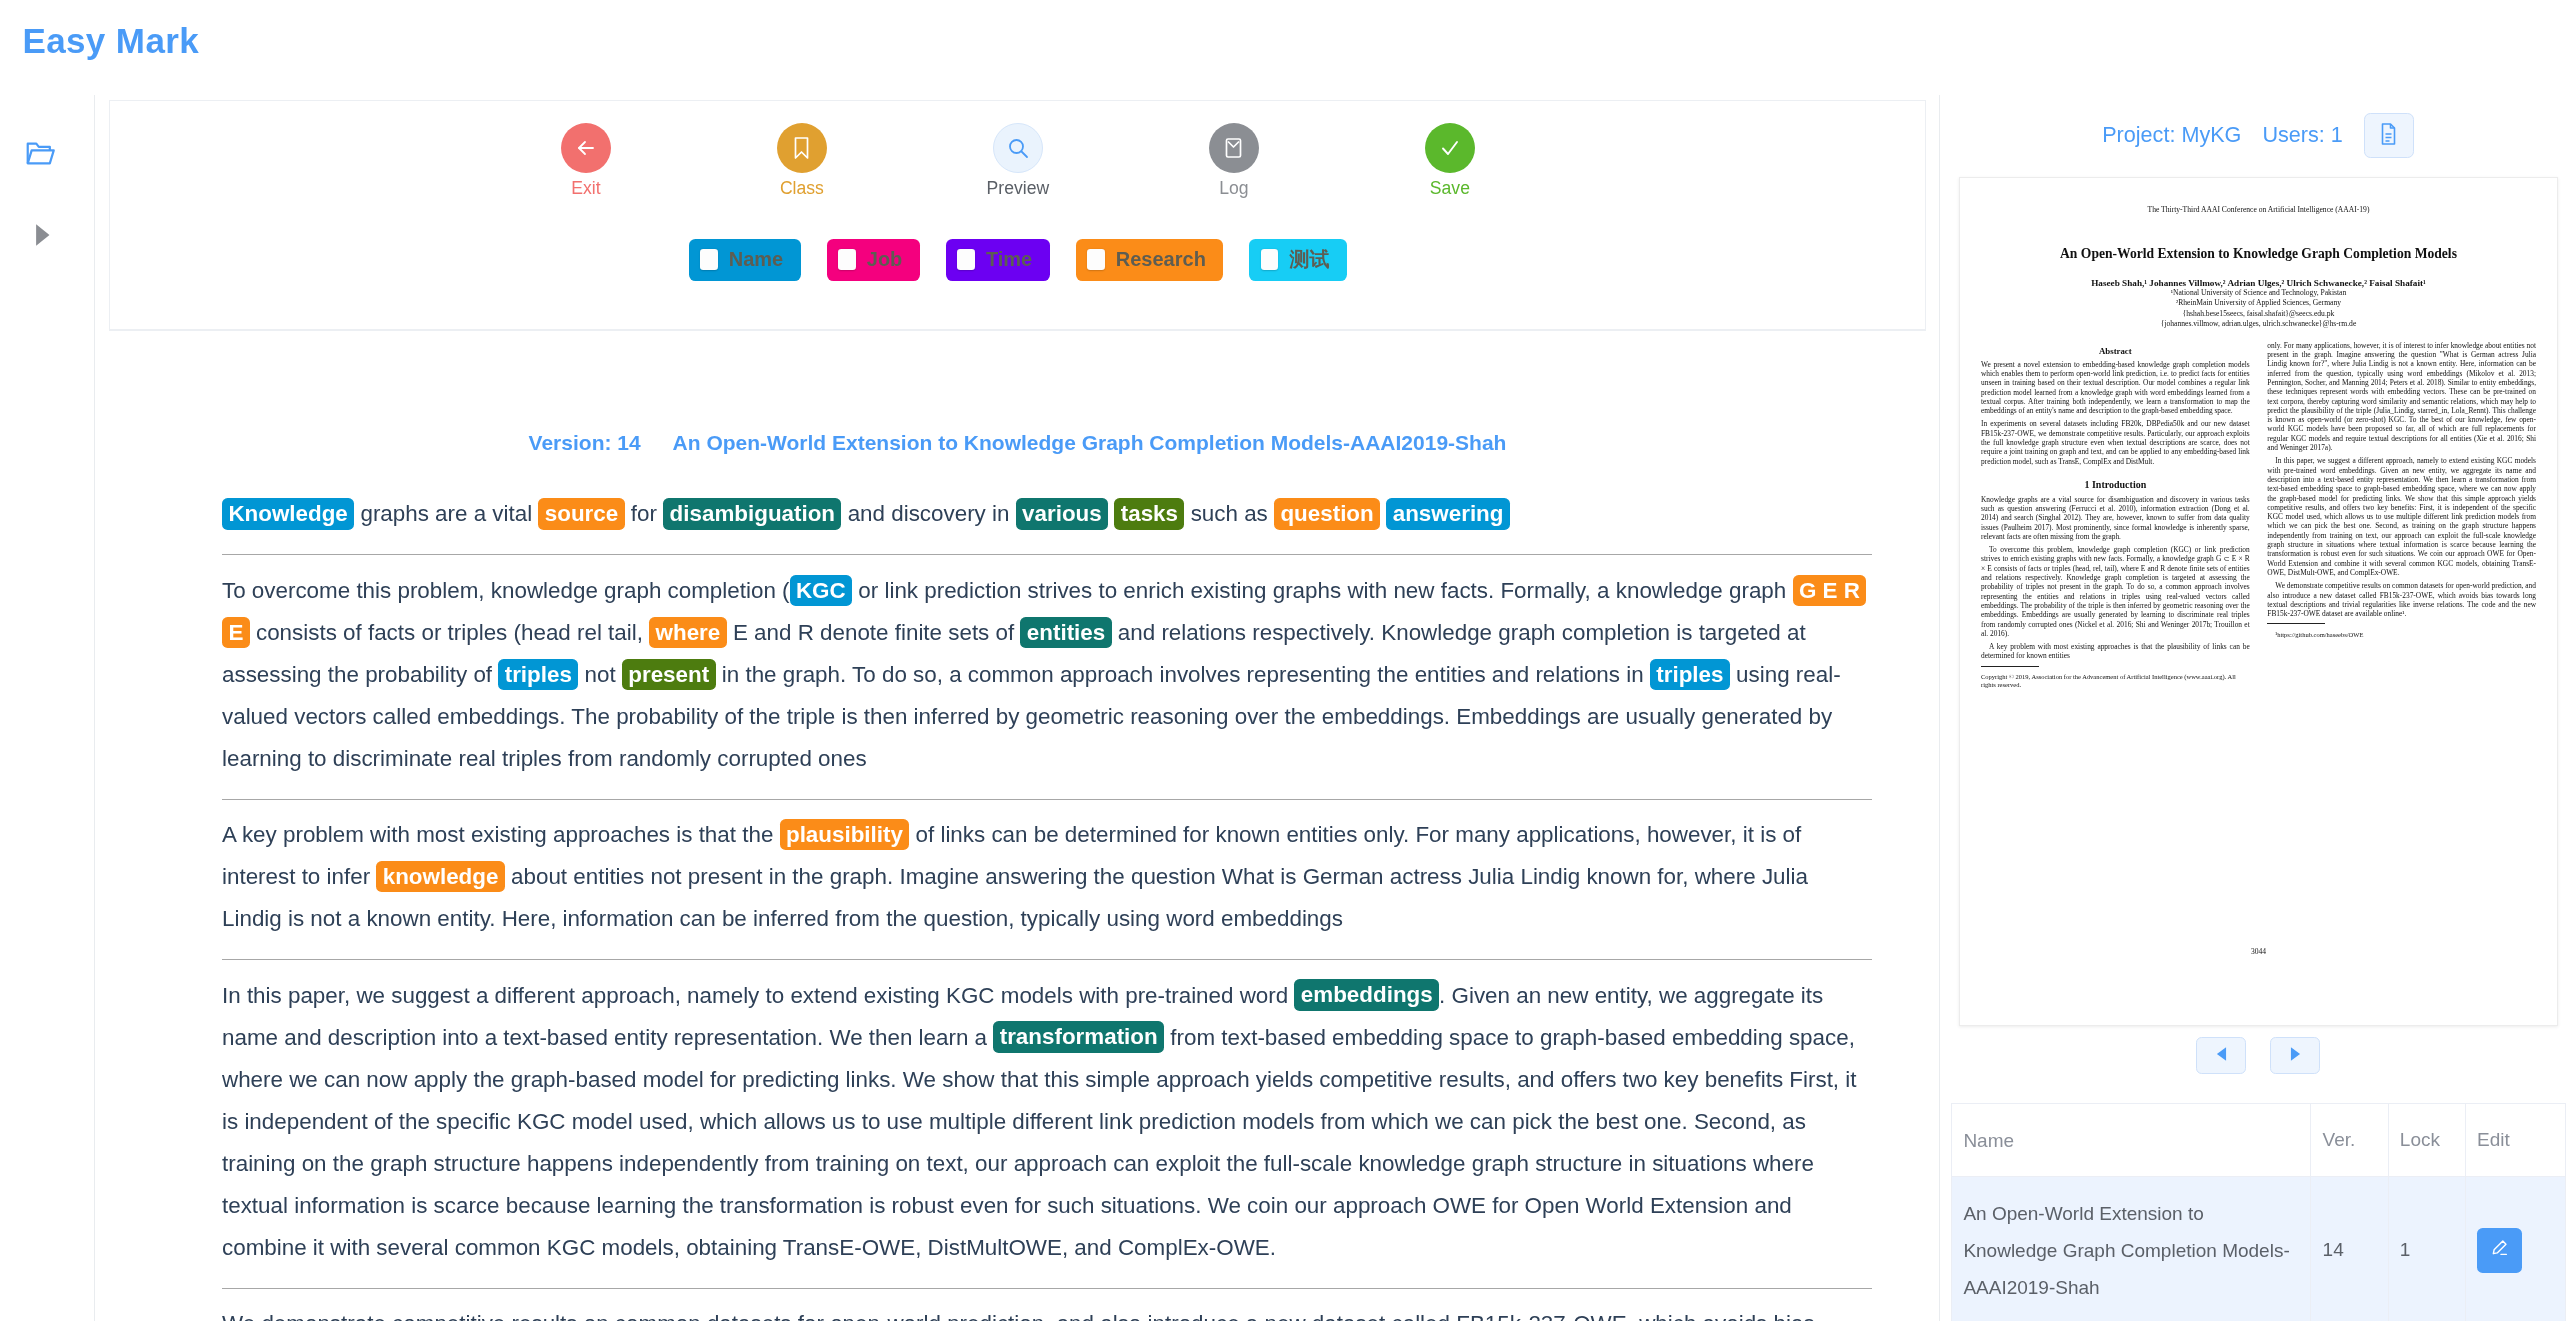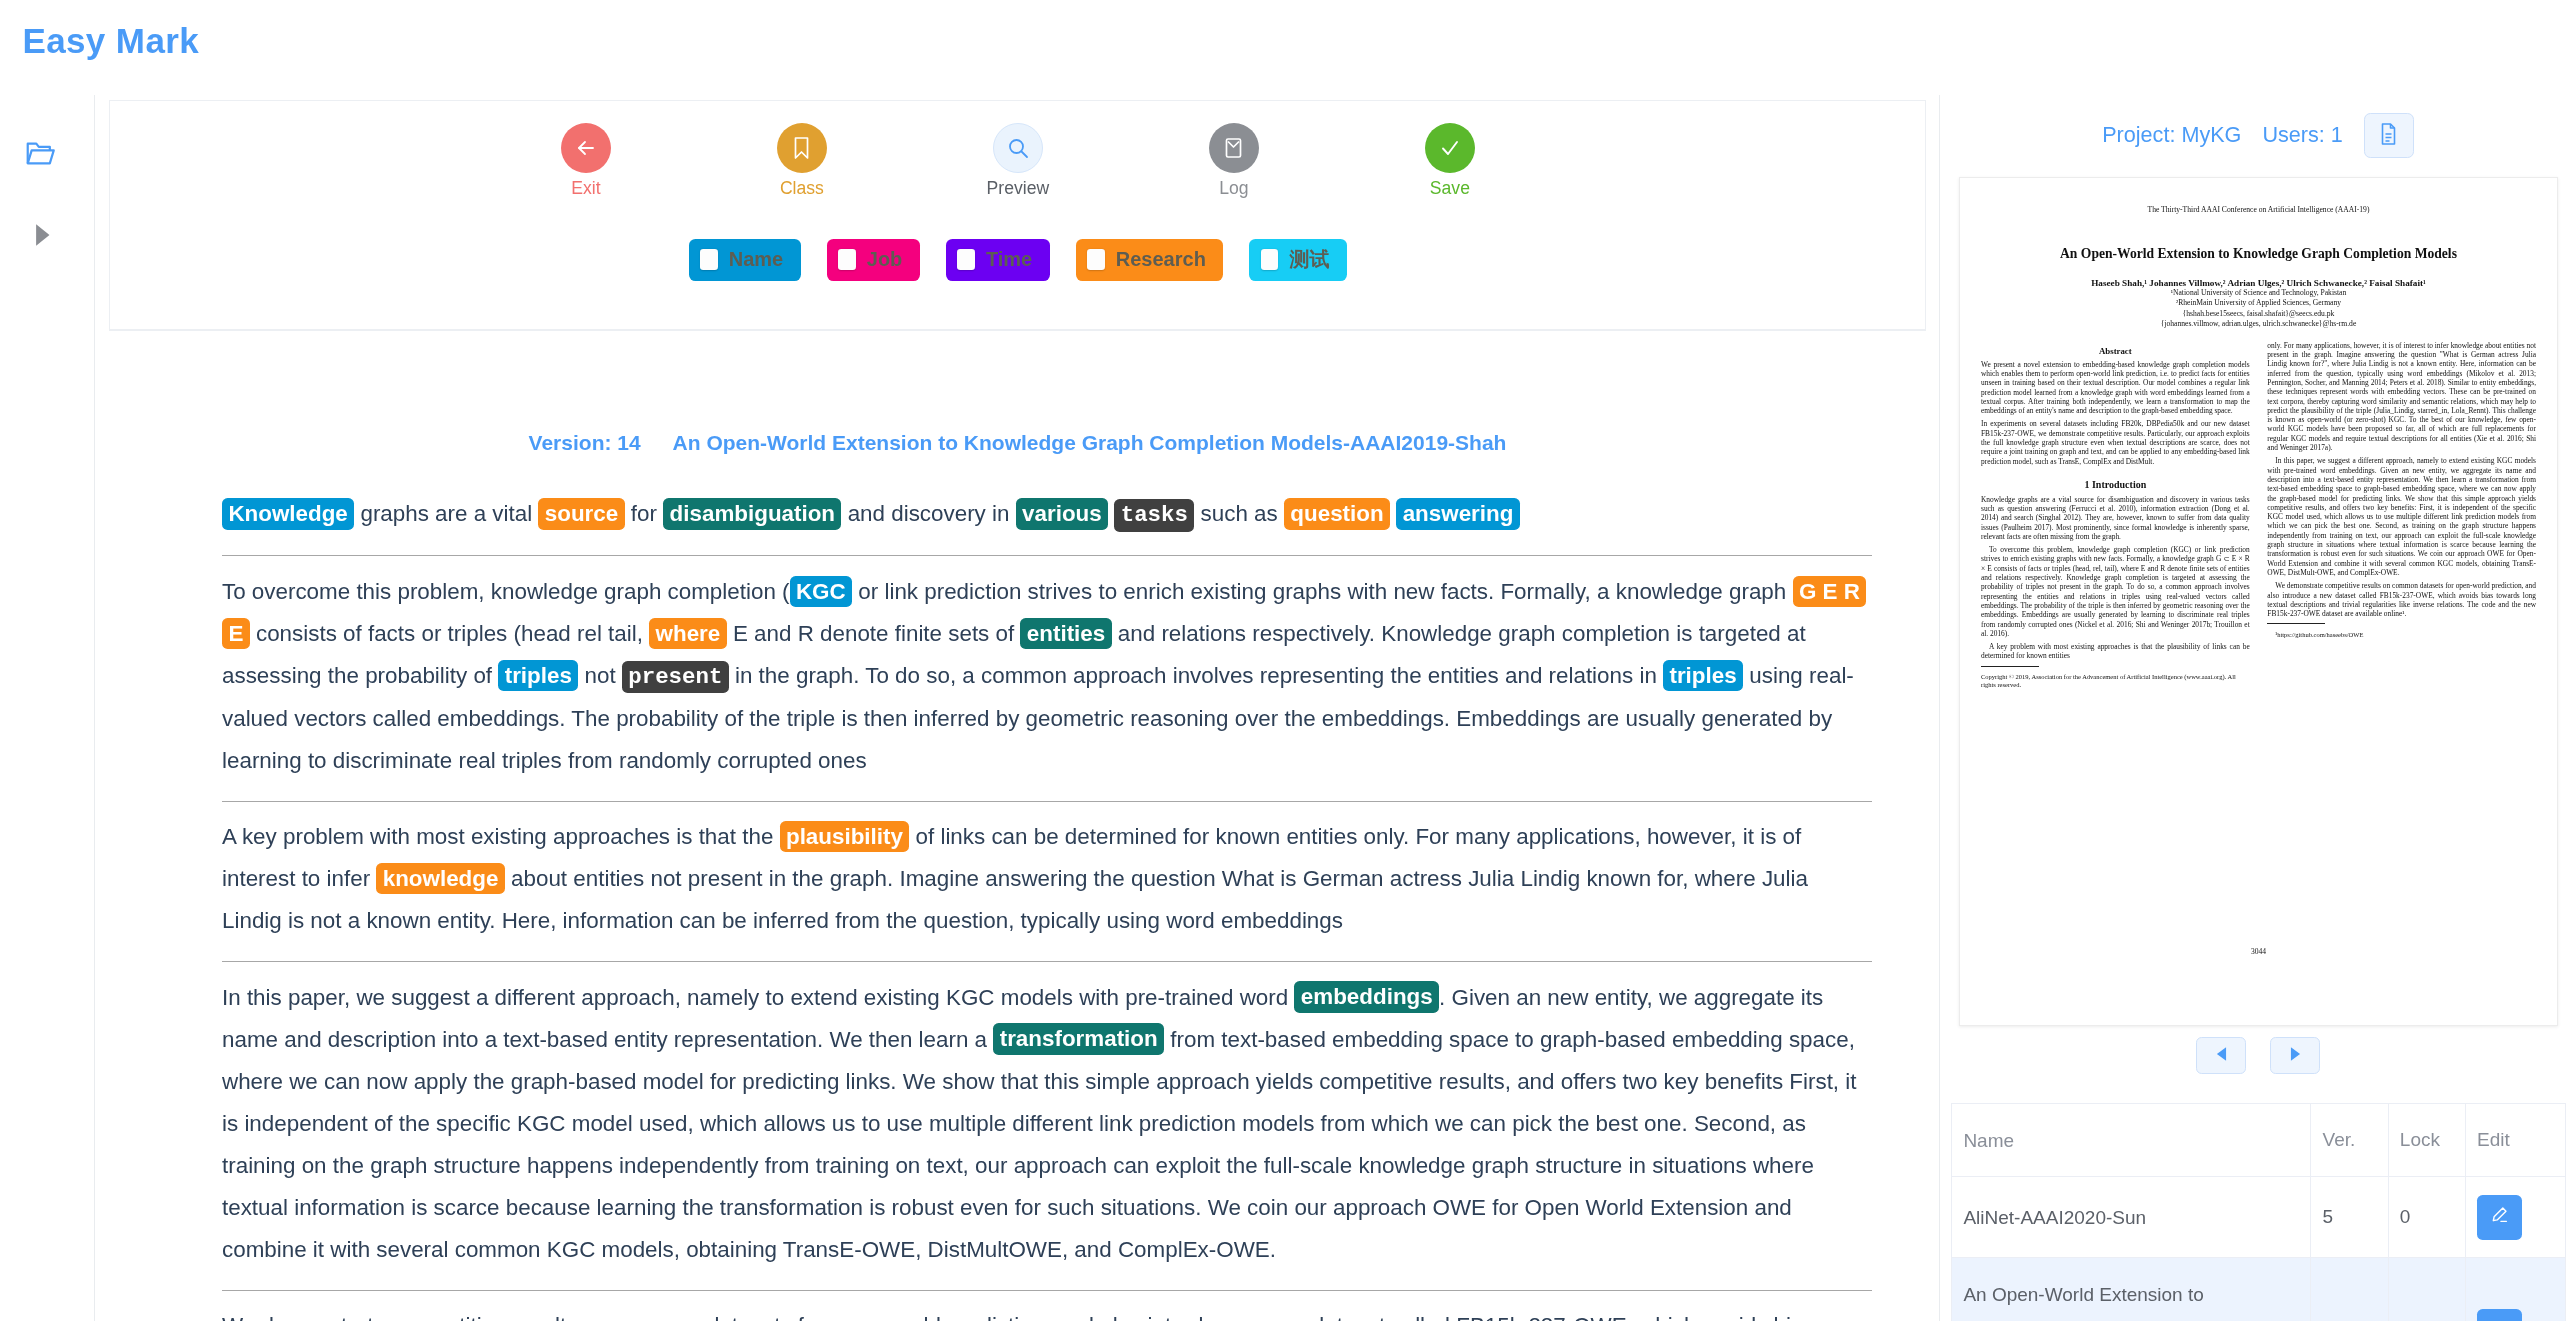--- a/index.html
+++ b/index.html
@@ -106,21 +106,21 @@
     border-bottom:1.6px solid #a7a7a7;
     max-width:1650px;
   }
   .para:last-child { border-bottom:none; }
 
   .hl { color:#ffffff; font-weight:bold;
         padding:3.2px 6.4px; border-radius:5.6px;
         box-decoration-break:clone; -webkit-box-decoration-break:clone; }
   .hl-name { background:#0196d4; }
   .hl-job { background:#0f766e; }
-  .hl-time { background:#404040;font-family:Liberation Mono, monospace; }
+  .hl-time { background:#4d7c0f; }
   .hl-research { background:#fb8c18; }
 
   
   #right-panel {
     position:absolute; left:1939px; top:95px;
     width:637px; height:1227px;
     background:#ffffff;
     border-left:0.8px solid #e9ecef;
   }
   #right-head {
@@ -371,33 +371,20 @@
   <table id="doc-table">
     <thead>
         <tr>
           <th>Name</th>
           <th>Ver.</th>
           <th>Lock</th>
           <th>Edit</th>
         </tr>
       </thead>
     <tbody>
-        <tr>
-          <td>AliNet-AAAI2020-Sun</td>
-          <td>5</td>
-          <td>0</td>
-          <td>
-            <div class="edit-btn">
-              <span><svg width="19" height="19" viewBox="0 0 20 20" fill="none" stroke="#fff" stroke-width="1.5" stroke-linecap="round" stroke-linejoin="round">
-                  <path d="M13.5 3.2l3.3 3.3L7.6 15.7 3.5 16.5l.8-4.1z"></path>
-                  <path d="M11.5 17.2h5.8"></path>
-                </svg></span>
-            </div>
-          </td>
-        </tr>
         <tr class="row-selected">
           <td>An Open-World Extension to Knowledge Graph Completion Models-AAAI2019-Shah</td>
           <td>14</td>
           <td>1</td>
           <td>
             <div class="edit-btn">
               <span><svg width="19" height="19" viewBox="0 0 20 20" fill="none" stroke="#fff" stroke-width="1.5" stroke-linecap="round" stroke-linejoin="round">
                   <path d="M13.5 3.2l3.3 3.3L7.6 15.7 3.5 16.5l.8-4.1z"></path>
                   <path d="M11.5 17.2h5.8"></path>
                 </svg></span>

